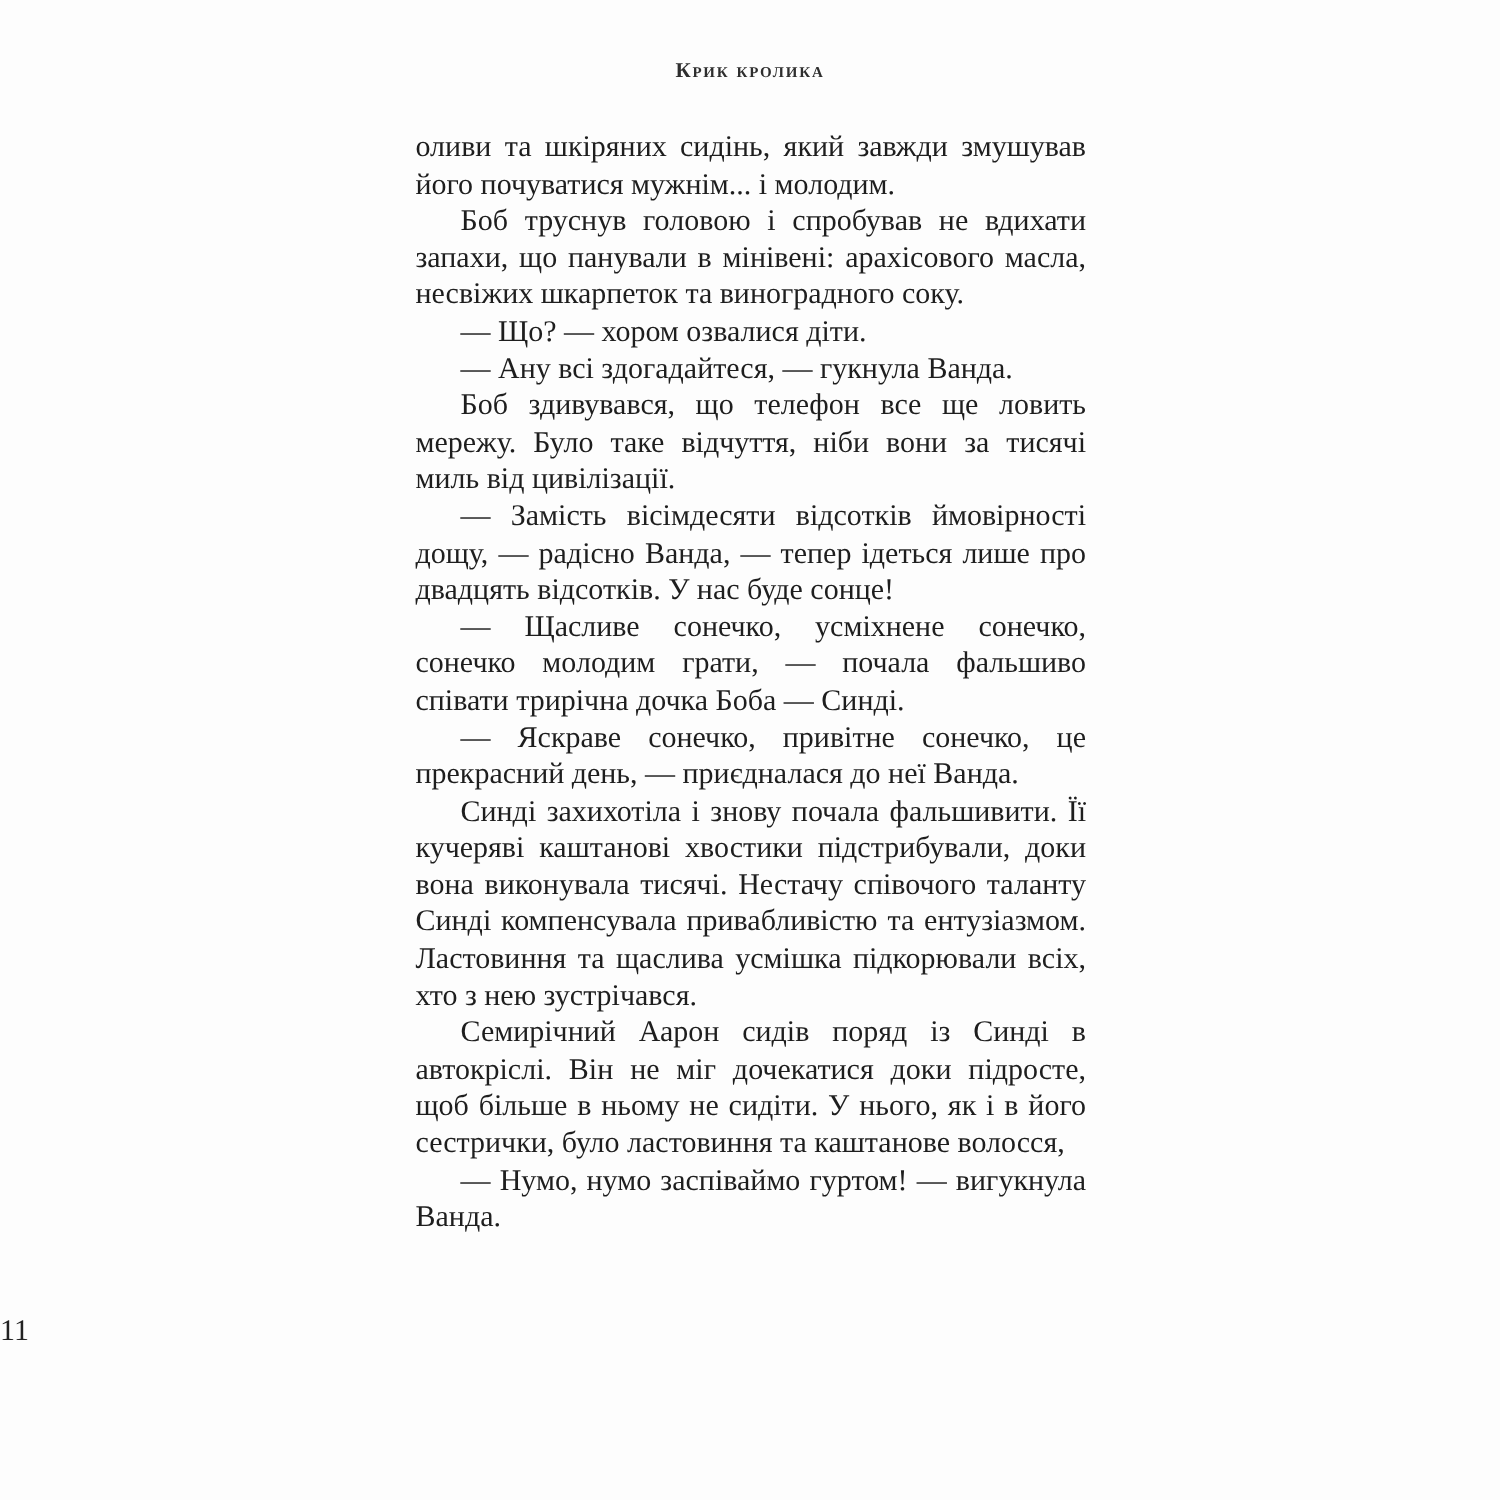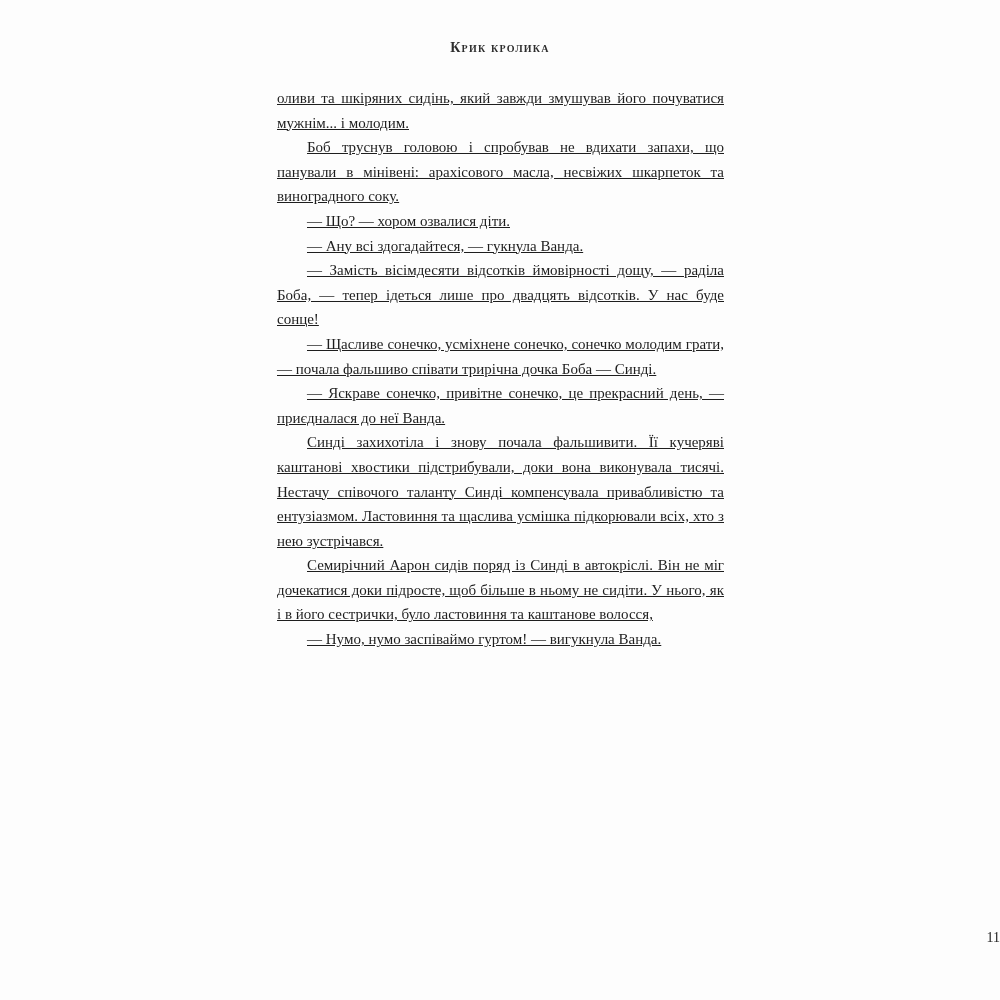--- a/index.html
+++ b/index.html
@@ -26,57 +26,57 @@
     font-size: 14px;
     font-weight: 600;
     letter-spacing: 1.2px;
     color: #2e2e2e;
   }
   .text-block {
     position: absolute;
     top: 86px;
     left: 277px;
     width: 447px;
-    font-size: 15px;
+    font-size: 20px;
     line-height: 24.6px;
     text-align: justify;
     hyphens: auto;
-    text-decoration: underline;
     -webkit-hyphens: auto;
   }
   .text-block p.para {
     margin: 0;
     padding: 0;
     text-indent: 30px;
   }
   .text-block p.para.no-indent {
     text-indent: 0;
   }
   .page-number {
     position: absolute;
-    top: 930px;
+    top: 876px;
     left: 0;
     width: 100%;
-    text-align: right;
-    font-size: 14px;
+    text-align: left;
+    font-size: 20px;
     color: #222222;
   }
 </style>
 </head>
 <body>
 
 <div class="page">
   <div class="running-header">Крик кролика</div>
 
   <div class="text-block">
       <p class="para no-indent">оливи та шкіряних сидінь, який завжди змушував його почуватися мужнім... і молодим.</p>
       <p class="para">Боб труснув головою і спробував не вдихати запахи, що панували в мінівені: арахісового масла, несвіжих шкарпеток та виноградного соку.</p>
       <p class="para">— Що? — хором озвалися діти.</p>
       <p class="para">— Ану всі здогадайтеся, — гукнула Ванда.</p>
-      <p class="para">— Замість вісімдесяти відсотків ймовірності дощу, — раділа Боба, — тепер ідеться лише про двадцять відсотків. У нас буде сонце!</p>
+      <p class="para">Боб здивувався, що телефон все ще ловить мережу. Було таке відчуття, ніби вони за тисячі миль від цивілізації.</p>
+      <p class="para">— Замість вісімдесяти відсотків ймовірності дощу, — радісно Ванда, — тепер ідеться лише про двадцять відсотків. У нас буде сонце!</p>
       <p class="para">— Щасливе сонечко, усміхнене сонечко, сонечко молодим грати, — почала фальшиво співати трирічна дочка Боба — Синді.</p>
       <p class="para">— Яскраве сонечко, привітне сонечко, це прекрасний день, — приєдналася до неї Ванда.</p>
       <p class="para">Синді захихотіла і знову почала фальшивити. Її кучеряві каштанові хвостики підстрибували, доки вона виконувала тисячі. Нестачу співочого таланту Синді компенсувала привабливістю та ентузіазмом. Ластовиння та щаслива усмішка підкорювали всіх, хто з нею зустрічався.</p>
       <p class="para">Семирічний Аарон сидів поряд із Синді в автокріслі. Він не міг дочекатися доки підросте, щоб більше в ньому не сидіти. У нього, як і в його сестрички, було ластовиння та каштанове волосся,</p>
       <p class="para">— Нумо, нумо заспіваймо гуртом! — вигукнула Ванда.</p>
     </div>
 
   <div class="page-number">11</div>
 </div>
 

